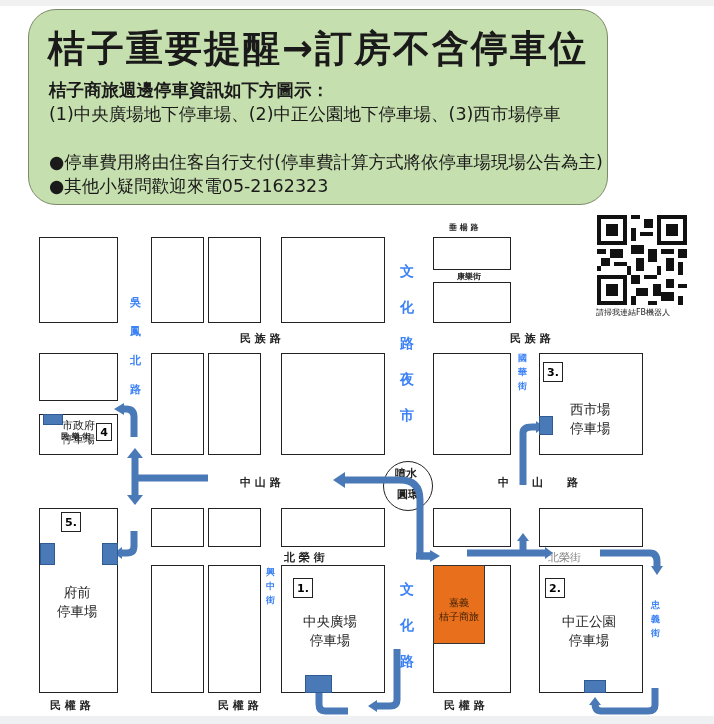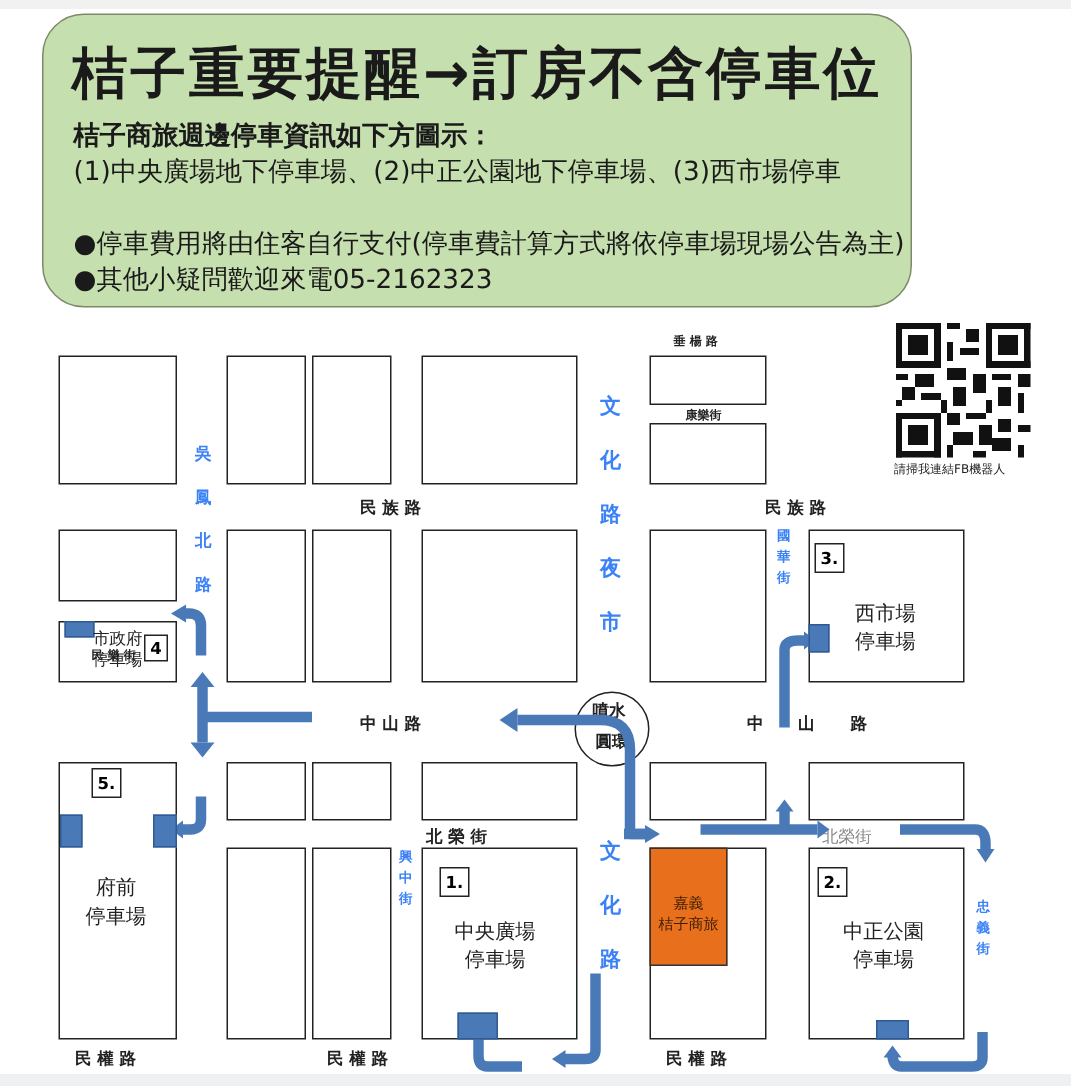--- a/index.html
+++ b/index.html
@@ -101,21 +101,21 @@
   <div class="road-label" style="left:532px;top:475px;">山</div>
   <div class="road-label" style="left:567px;top:475px;">路</div>
   <div class="road-label" style="left:284px;top:550px;">北 榮 街</div>
   <div class="road-label gray" style="left:548px;top:550px;text-align:center;">北榮街</div>
   <div class="road-label" style="left:50px;top:698px;">民 權 路</div>
   <div class="road-label" style="left:218px;top:698px;">民 權 路</div>
   <div class="road-label" style="left:444px;top:698px;">民 權 路</div>
 
   <div class="vlabel" style="left:127px;top:288px;width:14px;">吳鳳北路</div>
   <div class="vlabel big" style="left:396px;top:253px;">文化路夜市</div>
-  <div class="vlabel big" style="left:396px;top:550px;">文化路</div>
+  <div class="vlabel big" style="left:396px;top:571px;">文化路</div>
   <div class="vlabel small" style="left:517px;top:351px;width:10px;">國華街</div>
   <div class="vlabel small" style="left:263px;top:565px;width:12px;">興中街</div>
   <div class="vlabel small" style="left:648px;top:598px;width:12px;">忠義街</div>
 
   <div class="fountain" style="left:383px;top:461px;width:50px;height:50px;"></div>
   <div class="fountain-label" style="left:395px;top:466px;">噴水</div>
   <div class="fountain-label" style="left:397px;top:487px;">圓環</div>
 
   <svg class="arrows" width="714" height="724">
     <g fill="none" stroke="#4a79b8" stroke-width="7" stroke-linecap="butt" stroke-linejoin="round">

